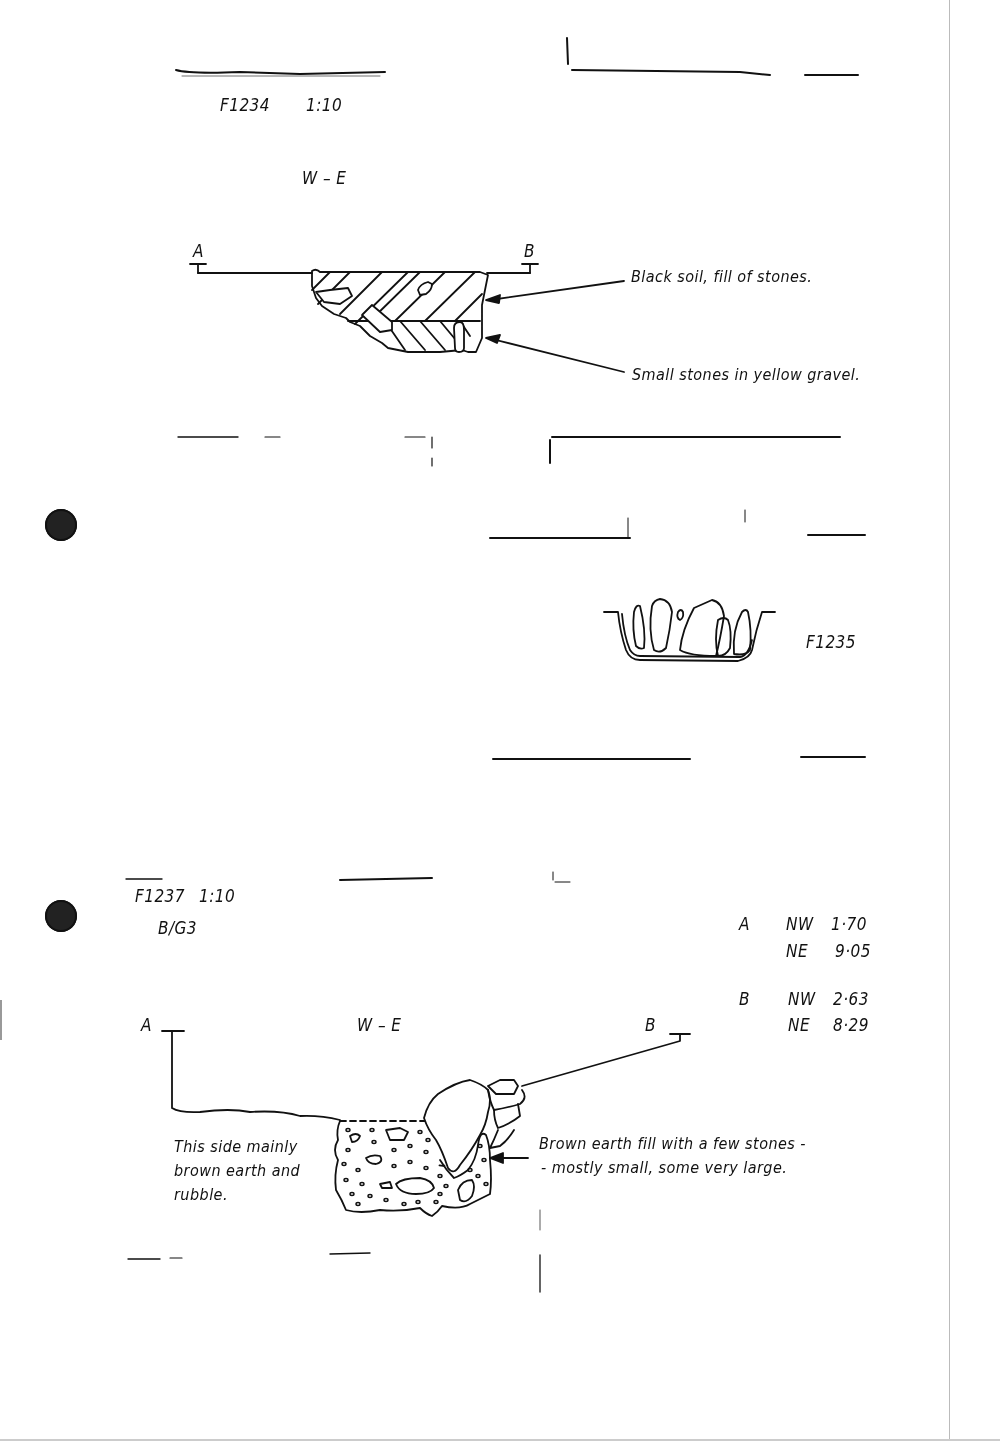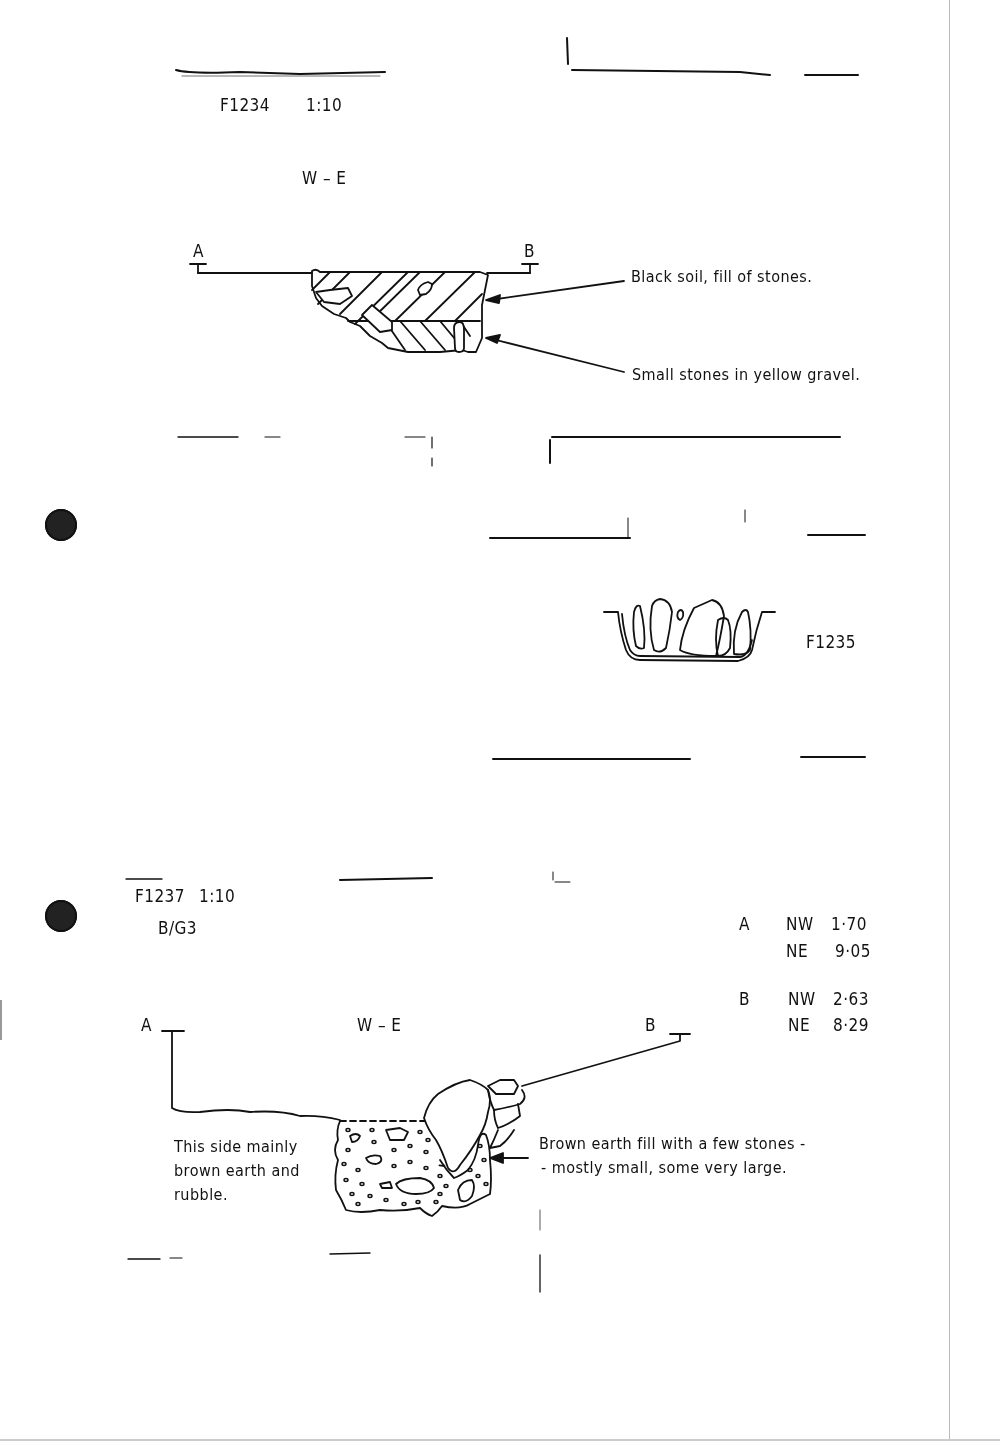--- a/index.html
+++ b/index.html
@@ -1,18 +1,18 @@
 <!DOCTYPE html>
 <html><head>
 <meta charset="utf-8">
 <style>
   html, body { margin: 0; padding: 0; background: #ffffff; }
   body { width: 1000px; height: 1441px; position: relative; overflow: hidden;
          font-family: "DejaVu Sans", sans-serif; color: #111; }
-  .page { position: absolute; left: 0; top: 0; width: 952px; height: 1441px; background: #fff; }
+  .page { position: absolute; left: 0; top: 0; width: 952px; height: 1441px; background: #fff; font-style: italic; }
   .border-right { position: absolute; right: 2px; top: 0; width: 1px; height: 1441px; background: #bbb; }
   .border-bottom { position: absolute; left: 0; bottom: 0; width: 1000px; height: 2px; background: #ccc; }
   .border-left { position: absolute; left: 0; top: 1000px; width: 2px; height: 40px; background: #999; }
   .txt { position: absolute; font-size: 17px; letter-spacing: 0.5px; white-space: nowrap;
          transform: scaleX(0.9); transform-origin: left top; color: #111; }
   .txt.small { font-size: 16px; }
   .punch { position: absolute; width: 32px; height: 32px; border-radius: 50%; background: #222;
            box-shadow: inset 0 0 0 2px #111; }
   svg.draw { position: absolute; left: 0; top: 0; width: 1000px; height: 1441px; overflow: visible; }
   .multi { line-height: 24px; white-space: pre; }

